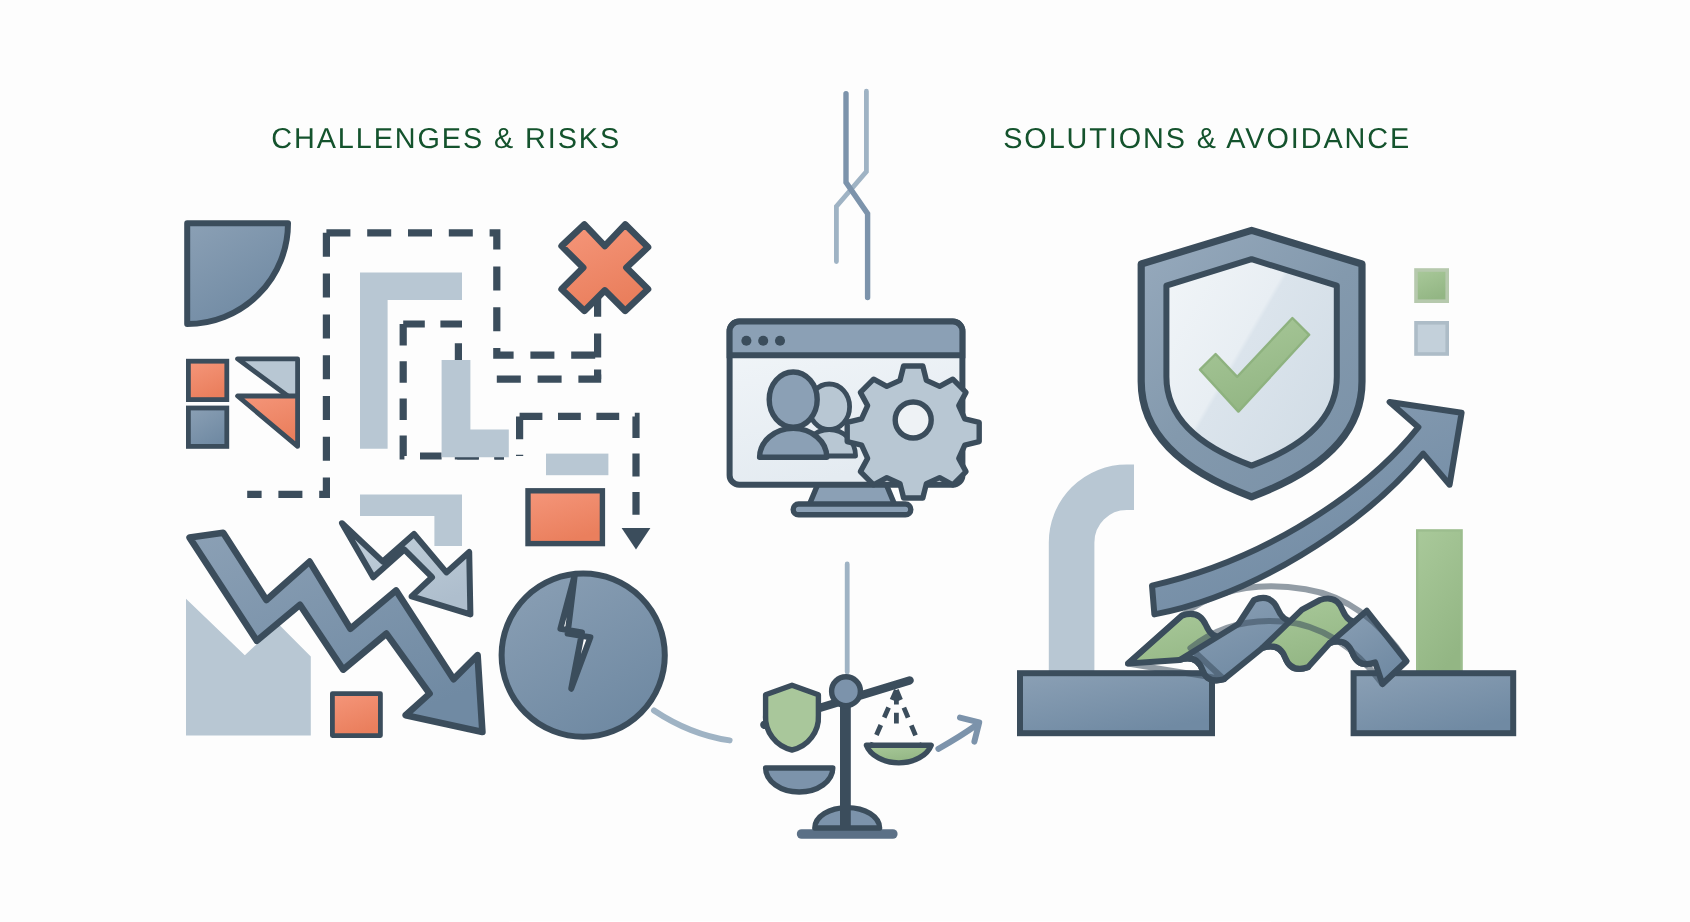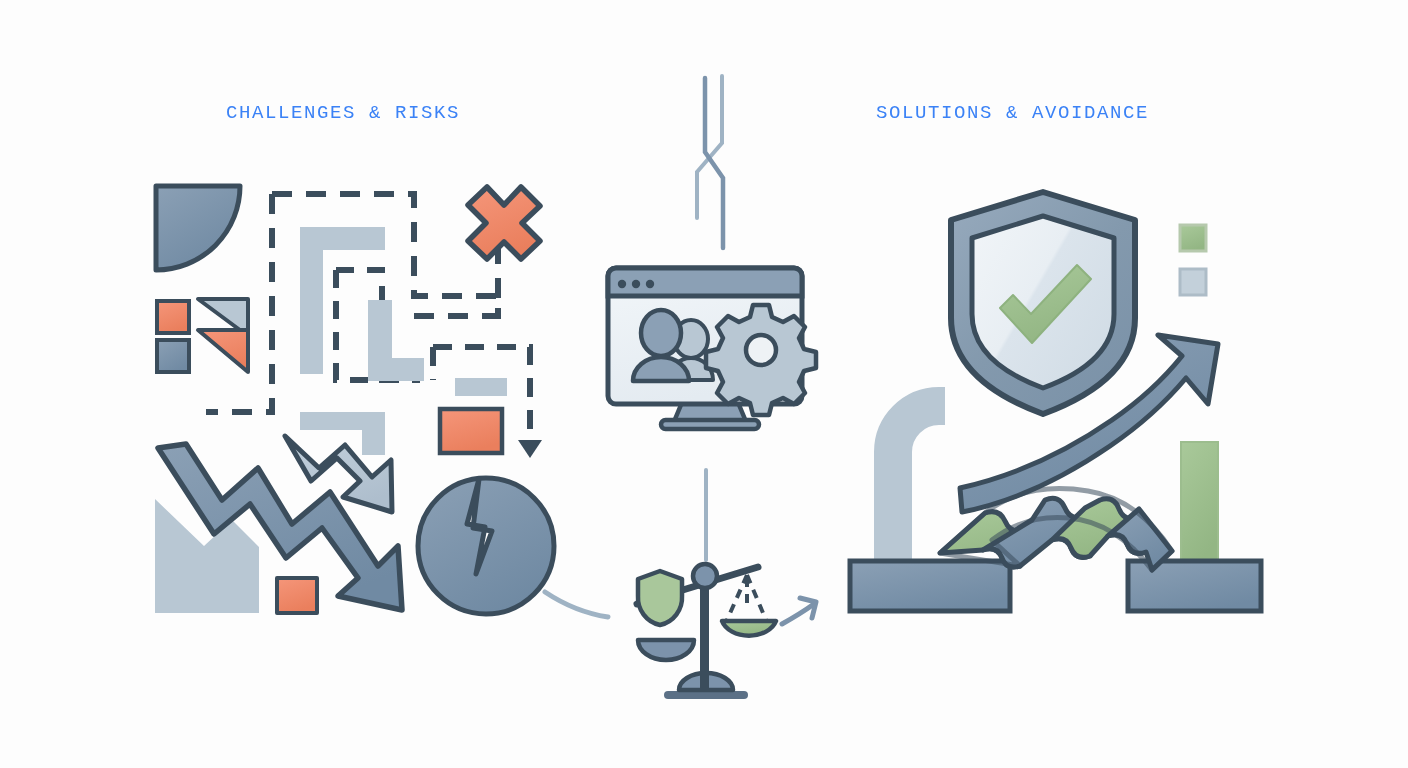--- a/index.html
+++ b/index.html
@@ -14,29 +14,29 @@
     overflow: hidden;
   }
   #stage {
     position: relative;
     width: 1408px;
     height: 768px;
     background: #fdfdfd;
   }
   .panel-title {
     position: absolute;
-    font-family: Liberation Mono, monospace;
-    font-size: 19px;
+    font-family: Liberation Sans, sans-serif;
+    font-size: 24px;
     letter-spacing: 1.6px;
-    color: #3b82f6;
+    color: #14532d;
     font-weight: 400;
     white-space: nowrap;
   }
   #title-left  { left: 226px; top: 102px; }
-  #title-right { left: 876px; top: 102px; }
+  #title-right { left: 836px; top: 102px; }
 
   #center-caption {
     position: absolute;
     left: 580px;
     top: 440px;
     width: 260px;
     text-align: center;
     font-family: "Liberation Sans", sans-serif;
     font-size: 17px;
     letter-spacing: 0.9px;

